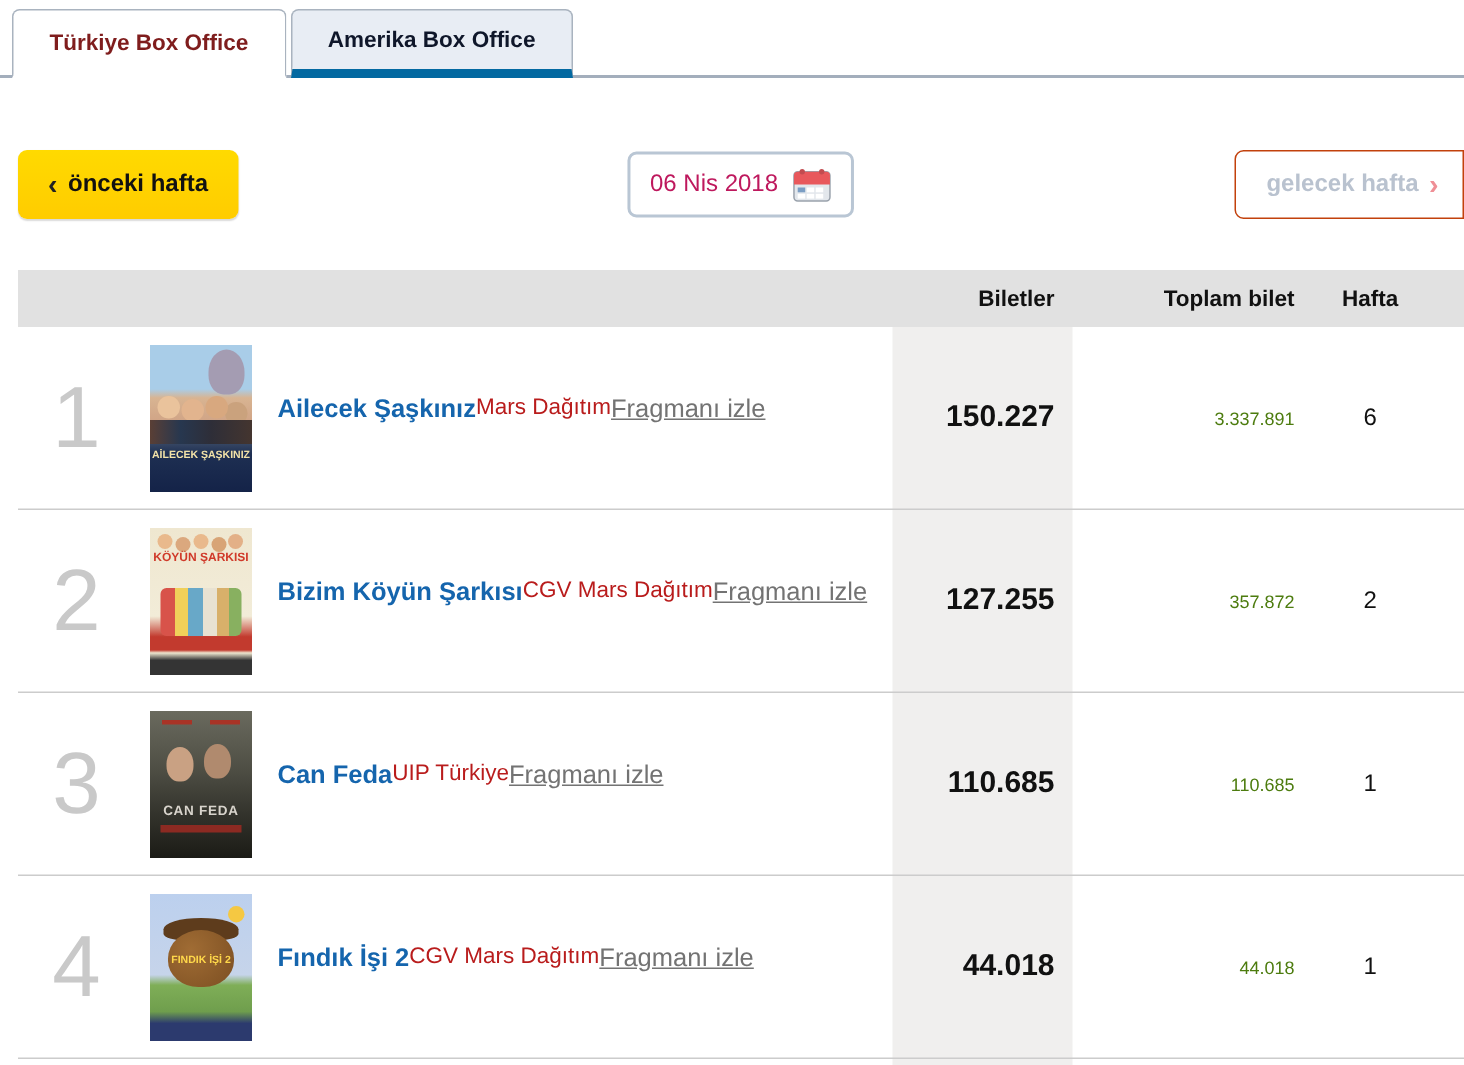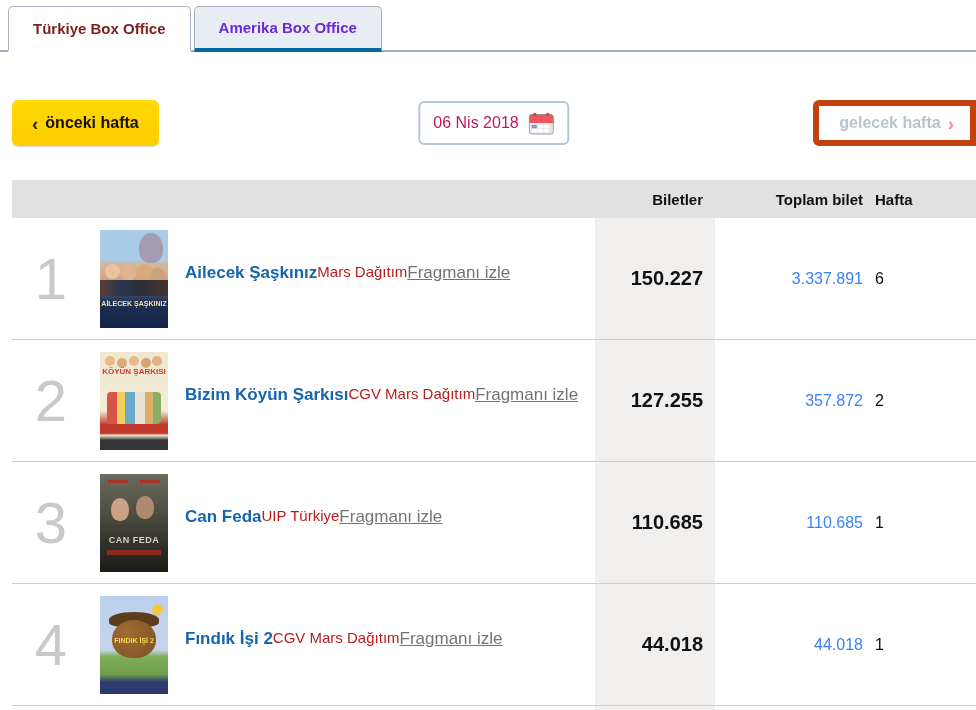--- a/index.html
+++ b/index.html
@@ -8,50 +8,50 @@
 
   
   .tabbar { position:absolute; top:4px; left:0; right:0; height:48px;
             display:flex; align-items:flex-end; padding-left:8px;
             border-bottom:2px solid #a3aebc; }
   .tab { height:46px; display:flex; align-items:center; padding:0 24px;
          font-size:15px; font-weight:bold; border:1px solid #a9b3bf;
          border-bottom:none; border-radius:5px 5px 0 0; margin-right:3px;
          margin-bottom:-2px; cursor:pointer; white-space:nowrap; }
   .tab.active { background:#fff; color:#7f1d1d; border-bottom:2px solid #fff; z-index:2; }
-  .tab.inactive { background:#e8edf4; color:#6d28d9; border-bottom:4px solid #0369a1; }
+  .tab.inactive { background:#e8edf4; color:#0f172a; border-bottom:6px solid #0369a1; }
 
   
   .toolbar { position:absolute; top:100px; left:12px; right:0; height:46px; }
   .btn-prev { position:absolute; left:0; top:0; height:46px; padding:0 20px;
               background:linear-gradient(#ffda00,#ffcc00); border:none; border-radius:6px;
               font-family:inherit; font-size:16px; font-weight:bold; color:#111;
               display:flex; align-items:center; gap:7px; cursor:pointer;
               box-shadow:0 1px 1px rgba(0,0,0,.15); }
   .chev-left { font-size:19px; font-weight:bold; color:#222; line-height:1; }
   .date-box { position:absolute; left:50%; transform:translateX(-50%); top:1px;
               height:44px; min-width:150px; padding:0 13px; background:#fff;
               border:2px solid #b9c6d4; border-radius:6px;
               display:flex; align-items:center; gap:10px; cursor:pointer; }
   .date-text { color:#be185d; font-size:16px; white-space:nowrap; }
   .btn-next { position:absolute; right:0; top:0; height:46px; padding:0 16px 0 20px;
-              background:#fff; border:6px solid #c2410c; border-radius:6px 0 0 6px;
+              background:#fff; border:1px solid #c2410c; border-radius:6px 0 0 6px;
               font-family:inherit; font-size:16px; font-weight:bold; color:#b9c2cf;
               display:flex; align-items:center; gap:7px; cursor:default; }
   .chev-right { font-size:19px; font-weight:bold; color:#ef8f96; line-height:1; }
 
   
   .boxoffice { position:absolute; top:180px; left:12px; width:964px; }
   .thead { height:38px; background:#e1e1e1; display:flex; align-items:center;
            font-size:15px; font-weight:bold; color:#111; }
   .col-rank   { width:88px;  padding-left:10px;  flex:none; }
   .col-main   { flex:1; min-width:0; }
   .col-tickets{ width:120px; padding-right:12px; flex:none; text-align:right; }
   .col-total  { width:160px; padding-right:12px; flex:none; text-align:right; }
-  .col-week   { width:101px; padding-right:24px; flex:none; text-align:left; }
+  .col-week   { width:101px; padding-right:24px; flex:none; text-align:center; }
 
   .tbody { position:relative; padding-bottom:8px; }
   .tbody::before { content:""; position:absolute; left:583px; width:120px;
                    top:0; bottom:0; background:#f0efee; }
   .trow { position:relative; height:122px; display:flex; align-items:center;
           border-bottom:1px solid #cccccc; }
 
   .rank { font-size:58px; color:#c9c9c9; text-align:center; padding-right:20px; }
 
   .main-inner { display:flex; align-items:center; gap:17px; }
@@ -61,21 +61,21 @@
                  font-weight:bold; line-height:1.1; }
 
   .info { display:flex; flex-direction:row; }
   .title { font-size:17px; font-weight:bold; color:#1565ad; text-decoration:none;
            margin-bottom:9px; cursor:pointer; }
   .dist  { font-size:15px; color:#b91c1c; margin-bottom:15px; }
   .trailer { font-size:17px; color:#737373; text-decoration:underline;
              cursor:pointer; align-self:flex-start; }
 
   .val-tickets { font-size:20px; font-weight:bold; color:#111; position:relative; }
-  .val-total   { font-size:16px; color:#3b82f6; }
+  .val-total   { font-size:12px; color:#4d7c0f; }
   .val-week    { font-size:16px; color:#111; }
 
   
   .p1 { background:linear-gradient(180deg,#a9cde8 0%,#a9cde8 30%,#d8b492 36%,
         #cfa184 55%,#3a4a66 66%,#1e2f52 74%,#142348 100%); }
   .p1 .animal { position:absolute; top:3px; right:5px; width:24px; height:30px;
         background:#a49cb2; border-radius:50% 50% 42% 42%; }
   .p1 .faces { position:absolute; top:34px; left:5px; width:15px; height:15px;
         border-radius:50%; background:#eac39c;
         box-shadow:16px 2px 0 #e2b48e, 32px 0 0 #d8a87f, 45px 4px 0 #caa27d; }

